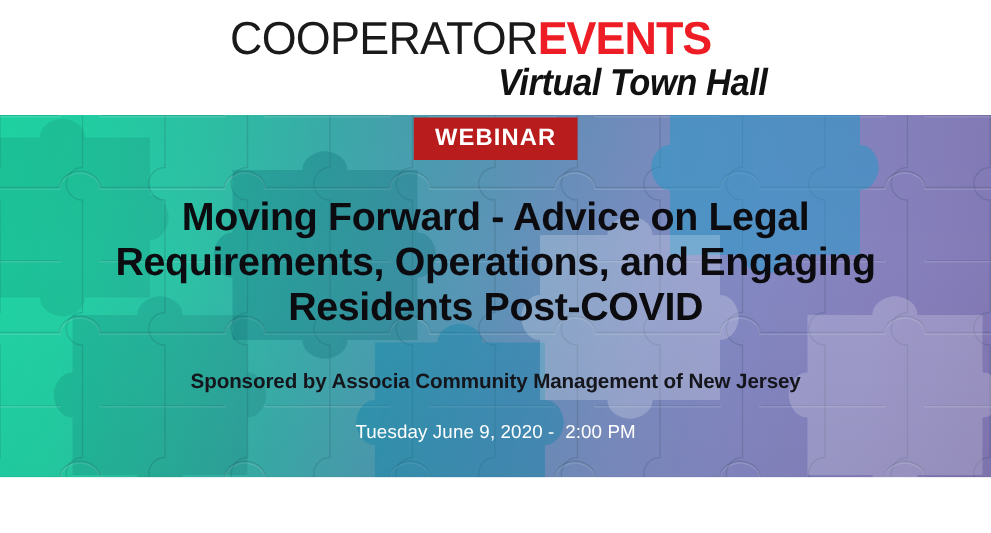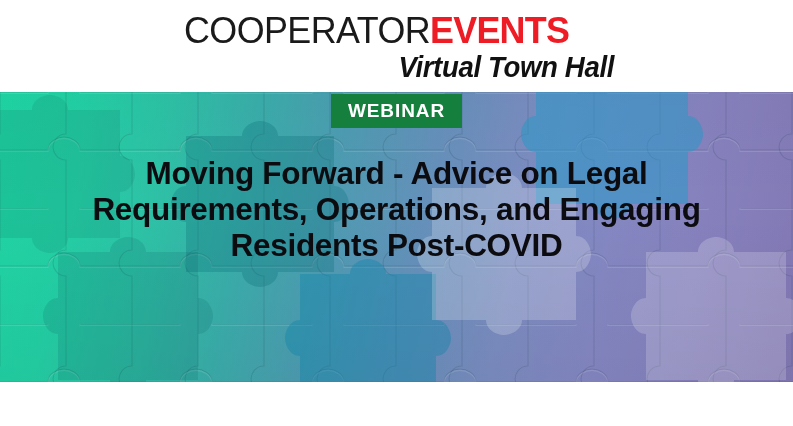--- a/index.html
+++ b/index.html
@@ -117,21 +117,21 @@
   
   .banner-content {
     position: absolute;
     inset: 0;
     display: flex;
     flex-direction: column;
     align-items: center;
   }
   .webinar-badge {
     margin-top: 2px;
-    background: #15803d;
+    background: #b91c1c;
     color: #ffffff;
     font-size: 19px;
     font-weight: 600;
     letter-spacing: 0.9px;
     padding: 7px 17px 8px 17px;
     line-height: 19px;
   }
   .event-title {
     margin: 9px;
     padding: 0 40px;
@@ -233,18 +233,20 @@
           <path d="M-20 18 h52 c0 -10 11 -15 18 -15 c7 0 18 5 18 15 h52 v46 c10 0 15 11 15 18 c0 7 -5 18 -15 18 v46 h-52 c0 10 -11 15 -18 15 c-7 0 -18 -5 -18 -15 h-52 v-46 c-10 0 -15 -11 -15 -18 c0 -7 5 -18 15 -18 z" fill="#0a6f66"></path>
         </g>
       </svg>
     </div>
 
     <div class="banner-shade"></div>
 
     <div class="banner-content">
       <div class="webinar-badge">WEBINAR</div>
       <h1 class="event-title">Moving Forward - Advice on Legal Requirements, Operations, and Engaging Residents Post-COVID</h1>
+      <div class="event-sponsor">Sponsored by Associa Community Management of New Jersey</div>
+      <div class="event-datetime">Tuesday June 9, 2020 -  2:00 PM</div>
     </div>
   </div>
 
   <div class="footer-space"></div>
 
 </div>
 
 </body></html>

